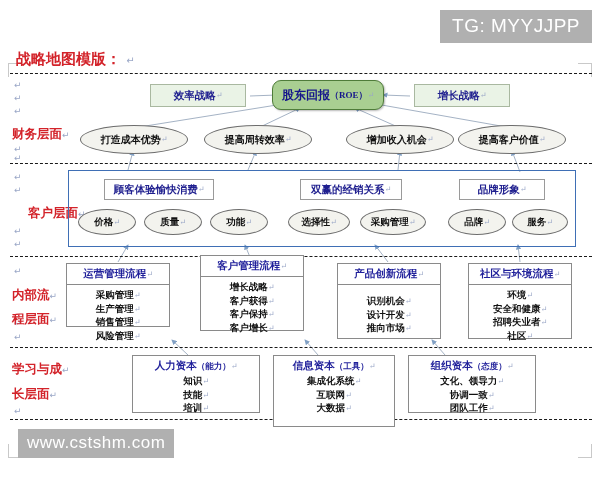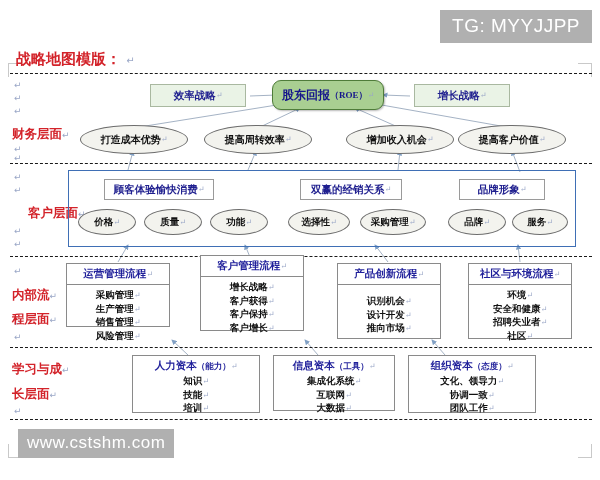--- a/index.html
+++ b/index.html
@@ -343,21 +343,21 @@
     <div class="lcard-head">
       <span>人力资本</span><span class="par">（能力）</span><span class="pilcrow">↵</span>
     </div>
     <div class="lcard-body">
       <div><span>知识</span><span class="pilcrow">↵</span></div>
       <div><span>技能</span><span class="pilcrow">↵</span></div>
       <div><span>培训</span><span class="pilcrow">↵</span></div>
     </div>
   </div>
 
-  <div class="lcard" style="left:273px;top:355px;width:122px;height:56px;">
+  <div class="lcard" style="left:273px;top:355px;width:122px;height:72px;">
     <div class="lcard-head">
       <span>信息资本</span><span class="par">（工具）</span><span class="pilcrow">↵</span>
     </div>
     <div class="lcard-body">
       <div><span>集成化系统</span><span class="pilcrow">↵</span></div>
       <div><span>互联网</span><span class="pilcrow">↵</span></div>
       <div><span>大数据</span><span class="pilcrow">↵</span></div>
     </div>
   </div>
 

